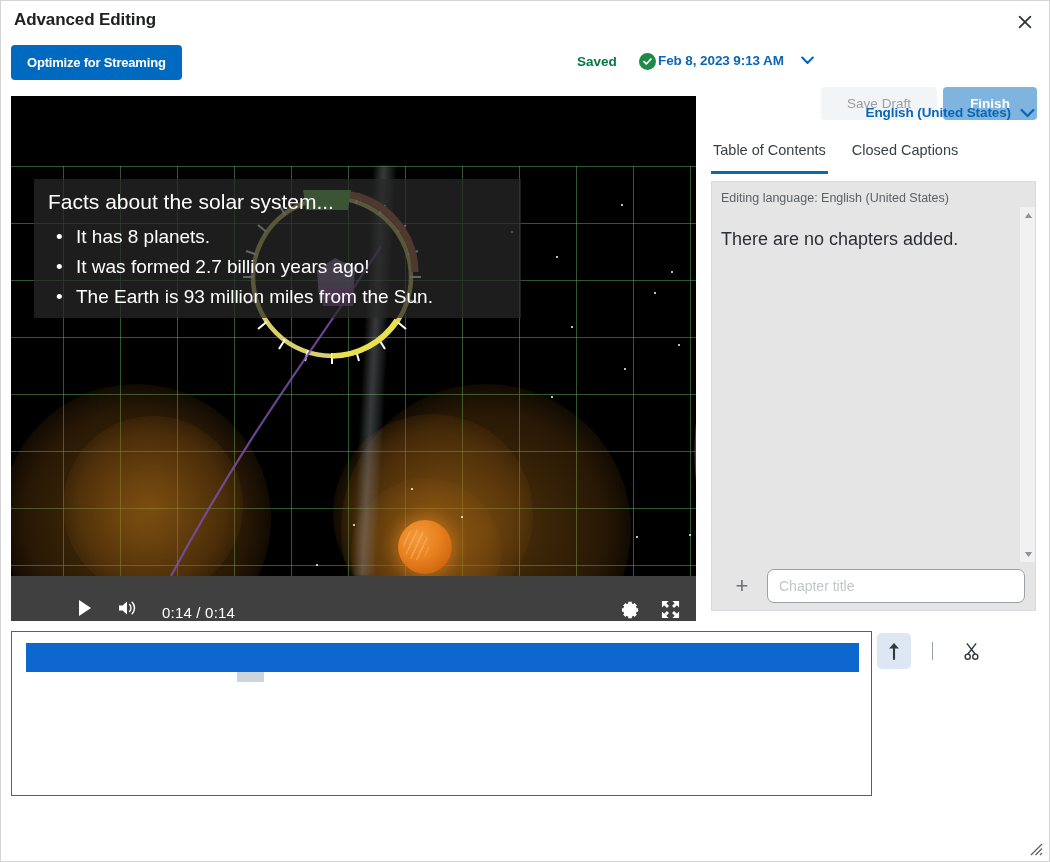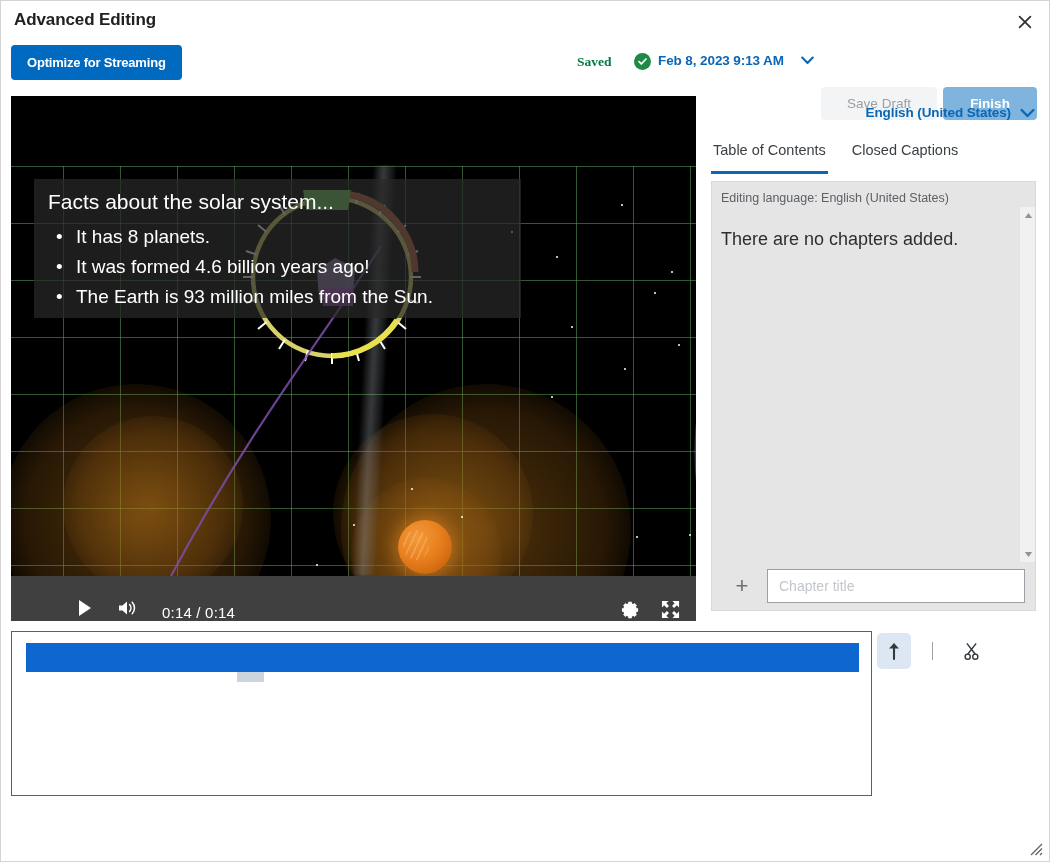--- a/index.html
+++ b/index.html
@@ -42,21 +42,21 @@
     height: 35px; padding: 0 16px;
     background: #0069c0; color: #fff;
     border: none; border-radius: 4px;
     font-family: "Liberation Sans", sans-serif;
     font-size: 13px; font-weight: bold;
     cursor: pointer; letter-spacing: -0.2px;
     display: flex; align-items: center; justify-content: center;
   }
   .saved-wrap {
     position: absolute; left: 576px; top: 10px;
-    display: flex; align-items: center; gap: 22px; font-family: Liberation Serif, serif;
+    display: flex; align-items: center; gap: 22px;
   }
   .saved-text { color: #007a3e; font-size: 13.5px; font-weight: bold; }
   .saved-check {
     width: 17px; height: 17px; border-radius: 50%;
     background: #1e8a45; display: flex; align-items: center; justify-content: center;
   }
   .saved-check svg { display: block; }
 
   .datestamp {
     position: absolute; left: 657px; top: 10px;
@@ -220,21 +220,21 @@
     position: absolute; left: 0; bottom: 0; width: 100%; height: 48px;
     display: flex; align-items: center; padding: 0 10px 0 20px;
   }
   .plus-btn {
     width: 20px; height: 20px; color: #6b7075; font-size: 22px; line-height: 18px;
     display: flex; align-items: center; justify-content: center; cursor: pointer;
     font-family: "Liberation Sans", sans-serif;
   }
   .chapter-input {
     margin-left: 15px; flex: 1; height: 34px;
-    border: 1px solid #9aa0a6; border-radius: 0;
+    border: 1px solid #9aa0a6; border-radius: 7px;
     padding: 0 11px; font-size: 14px; color: #2b2f33;
     font-family: "Liberation Sans", sans-serif;
     background: #fff; outline: none;
   }
   .chapter-input::placeholder { color: #c2c6ca; }
 
   
   .timeline-box {
     position: absolute; left: 10px; top: 630px;
     width: 861px; height: 165px;
@@ -381,21 +381,21 @@
 
         <span class="star" style="left:625px; top:440px; width:2px; height:2px;"></span>
         <span class="star" style="left:678px; top:438px; width:2px; height:2px;"></span>
         <span class="star" style="left:660px; top:175px; width:2px; height:2px;"></span>
       </div>
 
       <div class="caption-box">
         <div class="caption-title">Facts about the solar system...</div>
         <ul class="caption-list">
           <li>It has 8 planets.</li>
-          <li>It was formed 4.6 billion years ago!</li>
+          <li>It was formed 2.7 billion years ago!</li>
           <li>The Earth is 93 million miles from the Sun.</li>
         </ul>
       </div>
     </div>
 
     <div class="controls">
       <div class="ctrl ctrl-play">
         <svg width="16" height="18" viewBox="0 0 16 18">
             <path d="M2 1 L14 9 L2 17 Z" fill="#ffffff"></path>
           </svg>

